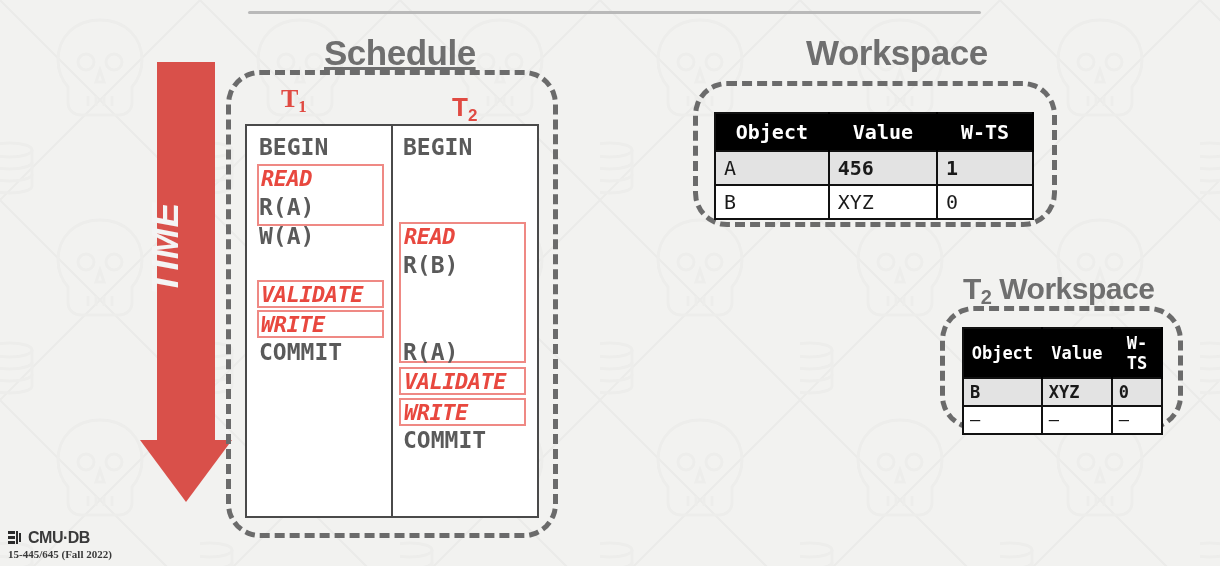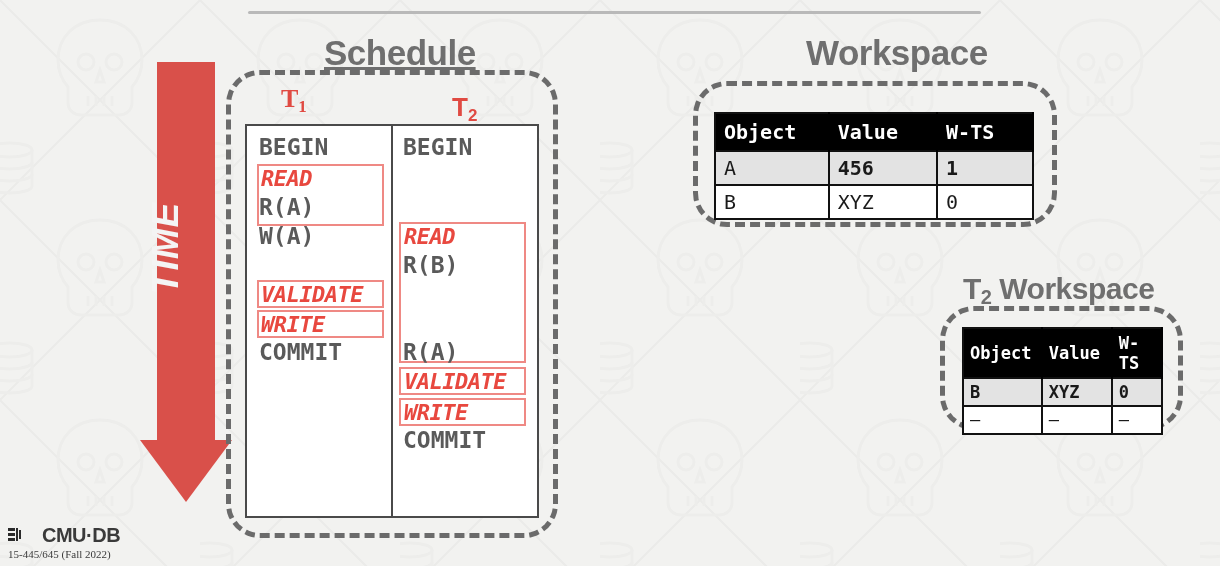--- a/index.html
+++ b/index.html
@@ -51,21 +51,21 @@
   }
   .phase{
     position:absolute;color:#e8483f;font-size:22px;font-style:italic;font-weight:bold;
     font-family:"DejaVu Sans Mono", monospace;white-space:nowrap;letter-spacing:-0.5px;
   }
   .redbox{position:absolute;border:2px solid #ef8984;box-sizing:border-box;}
   
   .dtable{position:absolute;border-collapse:collapse;border:2px solid #111;
           font-family:"DejaVu Sans Mono", monospace;}
   .dtable th{
-    background:#000;color:#fff;font-weight:bold;text-align:left;
+    background:#000;color:#fff;font-weight:bold;text-align:center;
     border-right:2px solid #000;
   }
   .dtable td{border:2px solid #111;text-align:left;color:#1a1a1a;}
   .dtable tr.shaded td{background:#e3e3e3;}
   .dtable tr.plain td{background:#fff;}
   .red-cell{color:#e8483f;font-weight:bold;}
   
   #db-table{left:714px;top:112px;width:320px;font-size:20px;}
   #db-table th{padding:6px 8px;font-size:20px;}
   #db-table td{padding:4px 8px;font-size:20px;}
@@ -73,23 +73,23 @@
   #db-title{left:806px;top:33px;}
   
   #ws-table{left:962px;top:327px;width:201px;font-size:17px;}
   #ws-table th{padding:4px 6px;font-size:17px;}
   #ws-table td{padding:3px 6px;font-size:17px;}
   #ws-box{left:940px;top:306px;width:243px;height:124px;}
   #ws-title{left:963px;top:272px;font-size:30px;}
   #ws-title sub{font-size:20px;top:5px;}
   
   #footer{position:absolute;left:8px;bottom:6px;color:#3a3a3a;}
-  #footer .brand{font-weight:bold;font-size:20px;letter-spacing:-0.5px;
-                 font-family:"Liberation Sans", sans-serif;display:flex;align-items:center;gap:15px;}
-  #footer .course{font-size:11px;font-weight:normal;margin-top:1px;
+  #footer .brand{font-weight:bold;font-size:16px;letter-spacing:-0.5px;
+                 font-family:"Liberation Sans", sans-serif;display:flex;align-items:flex-end;gap:1px;}
+  #footer .course{font-size:11px;font-weight:bold;margin-top:1px;
                   font-family:"Liberation Serif", serif;}
 </style>
 </head>
 <body>
 
 <svg id="watermark" viewBox="0 0 1220 566" preserveAspectRatio="none">
   <defs>
     <pattern id="skullpat" width="200" height="200" patternUnits="userSpaceOnUse">
       <path d="M0 0 L200 200 M200 0 L0 200" stroke="#ebebe9" stroke-width="2" fill="none"></path>
       <g fill="none" stroke="#ededeb" stroke-width="3">

